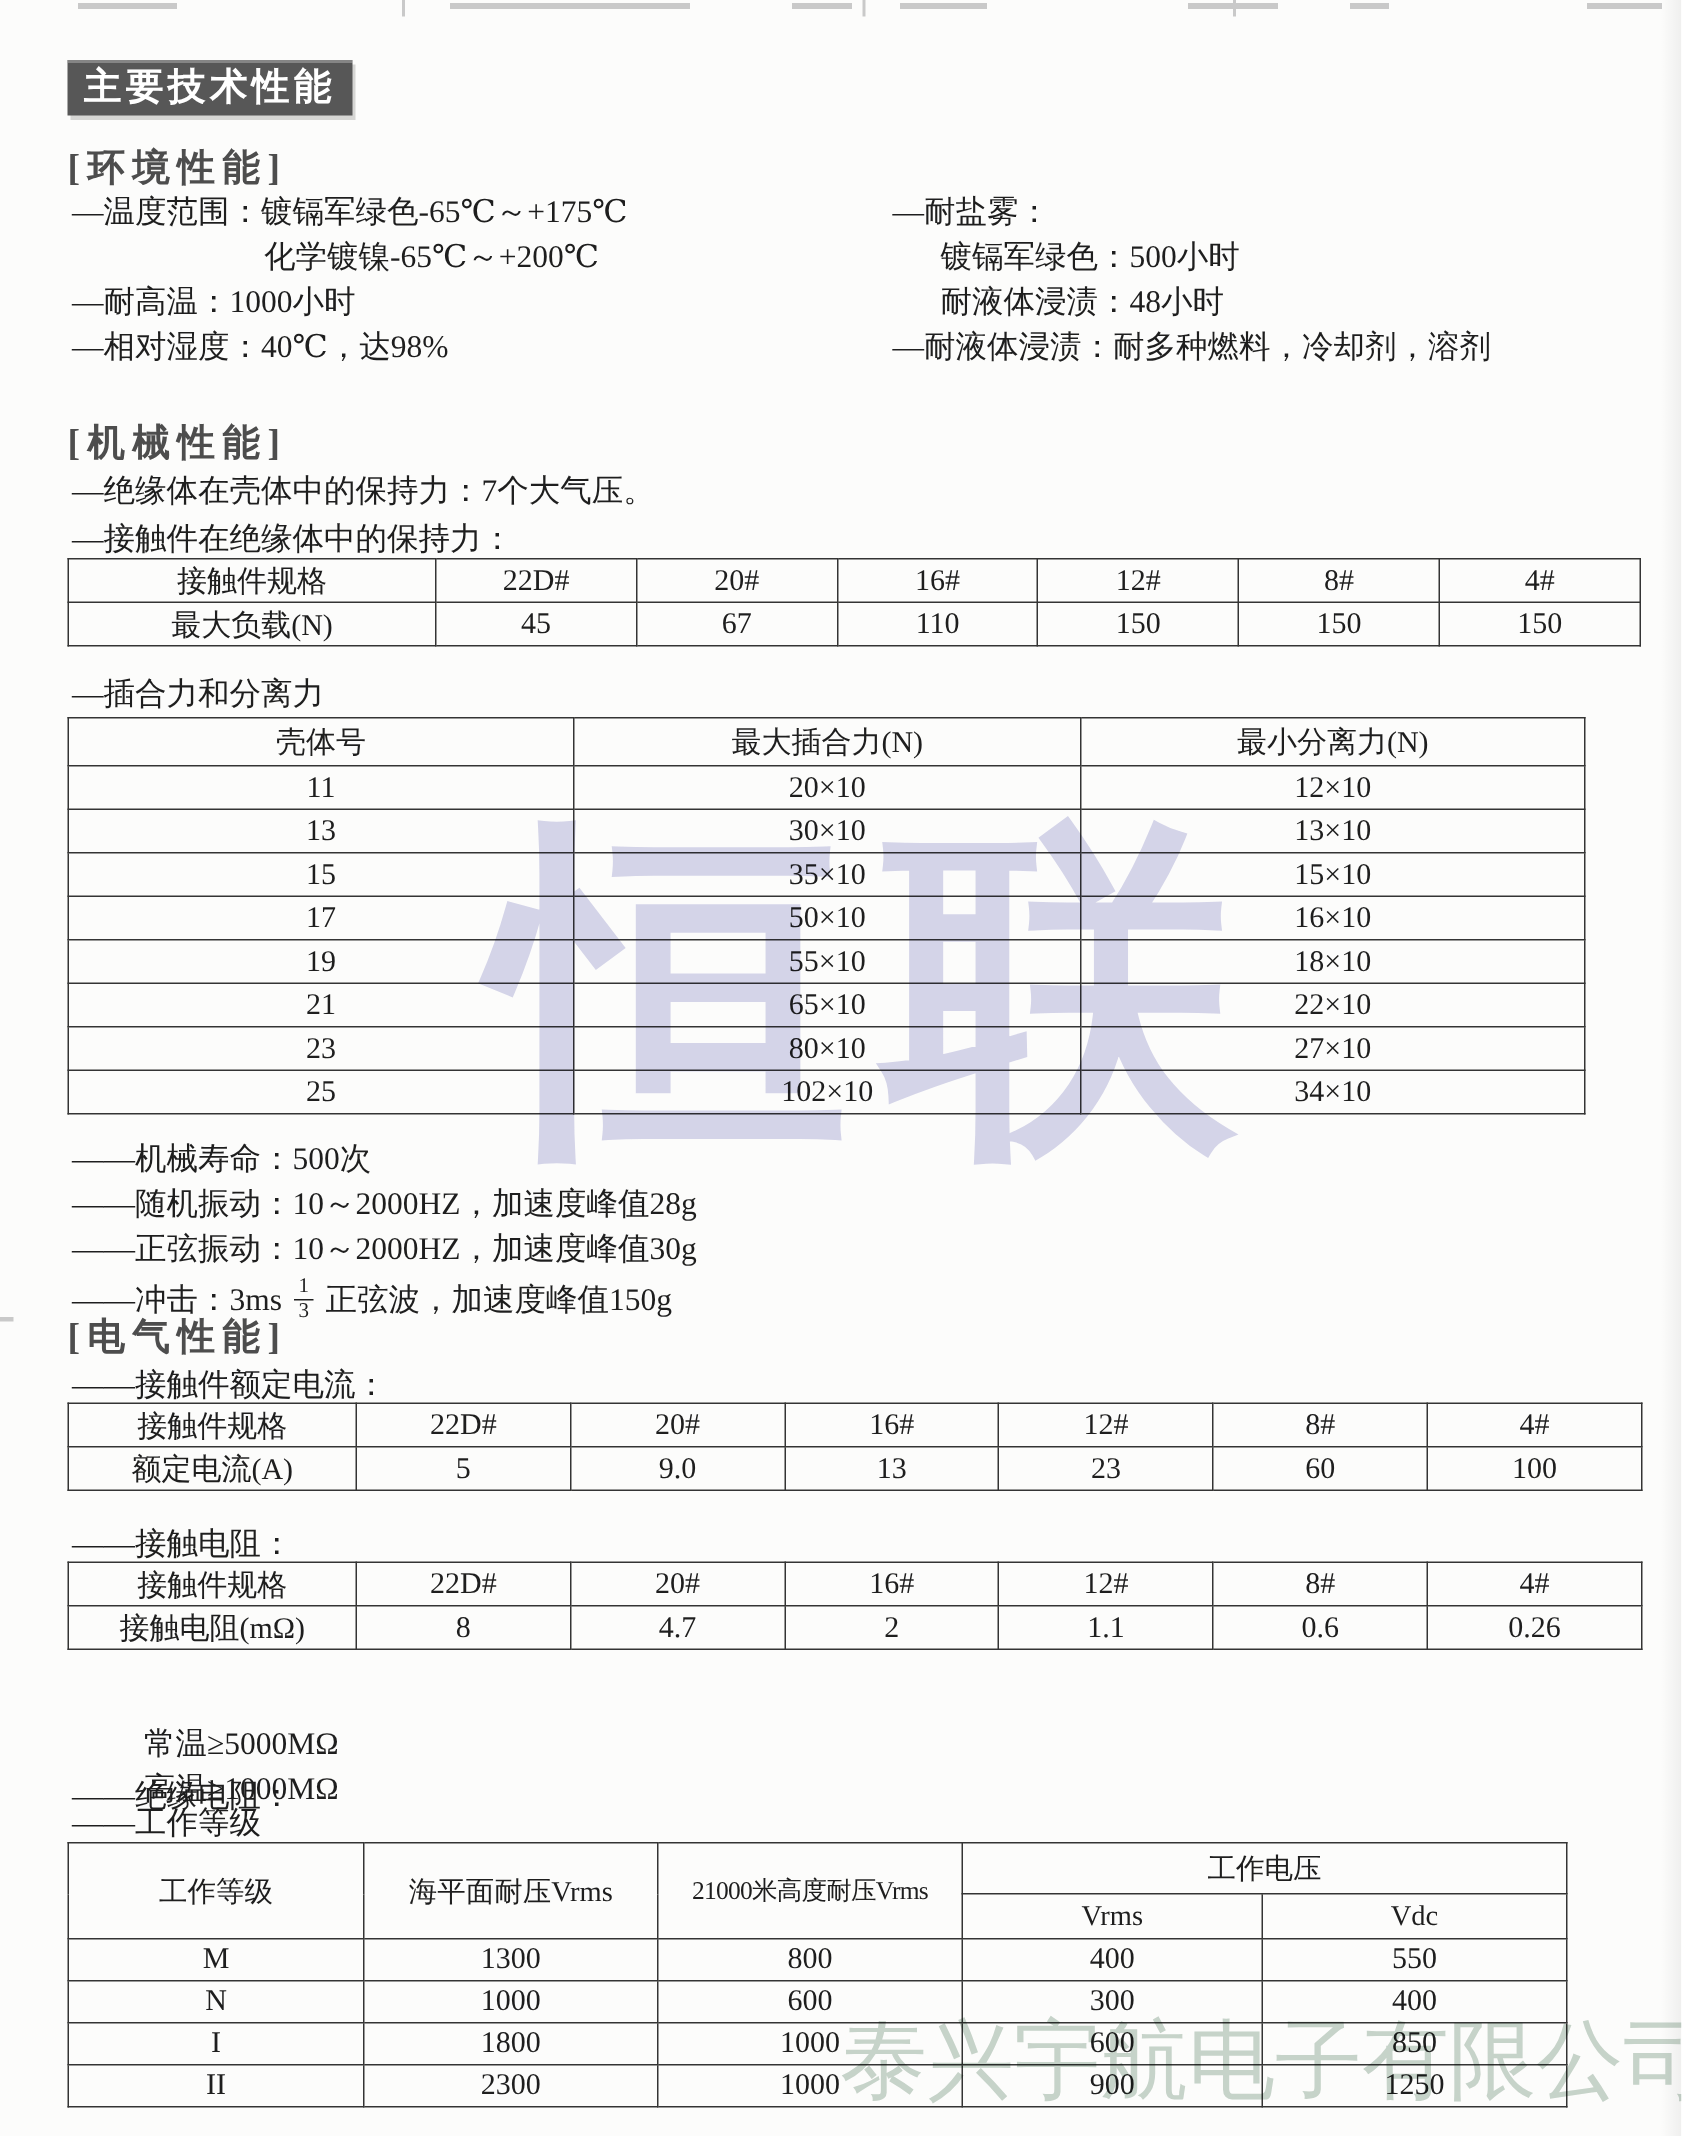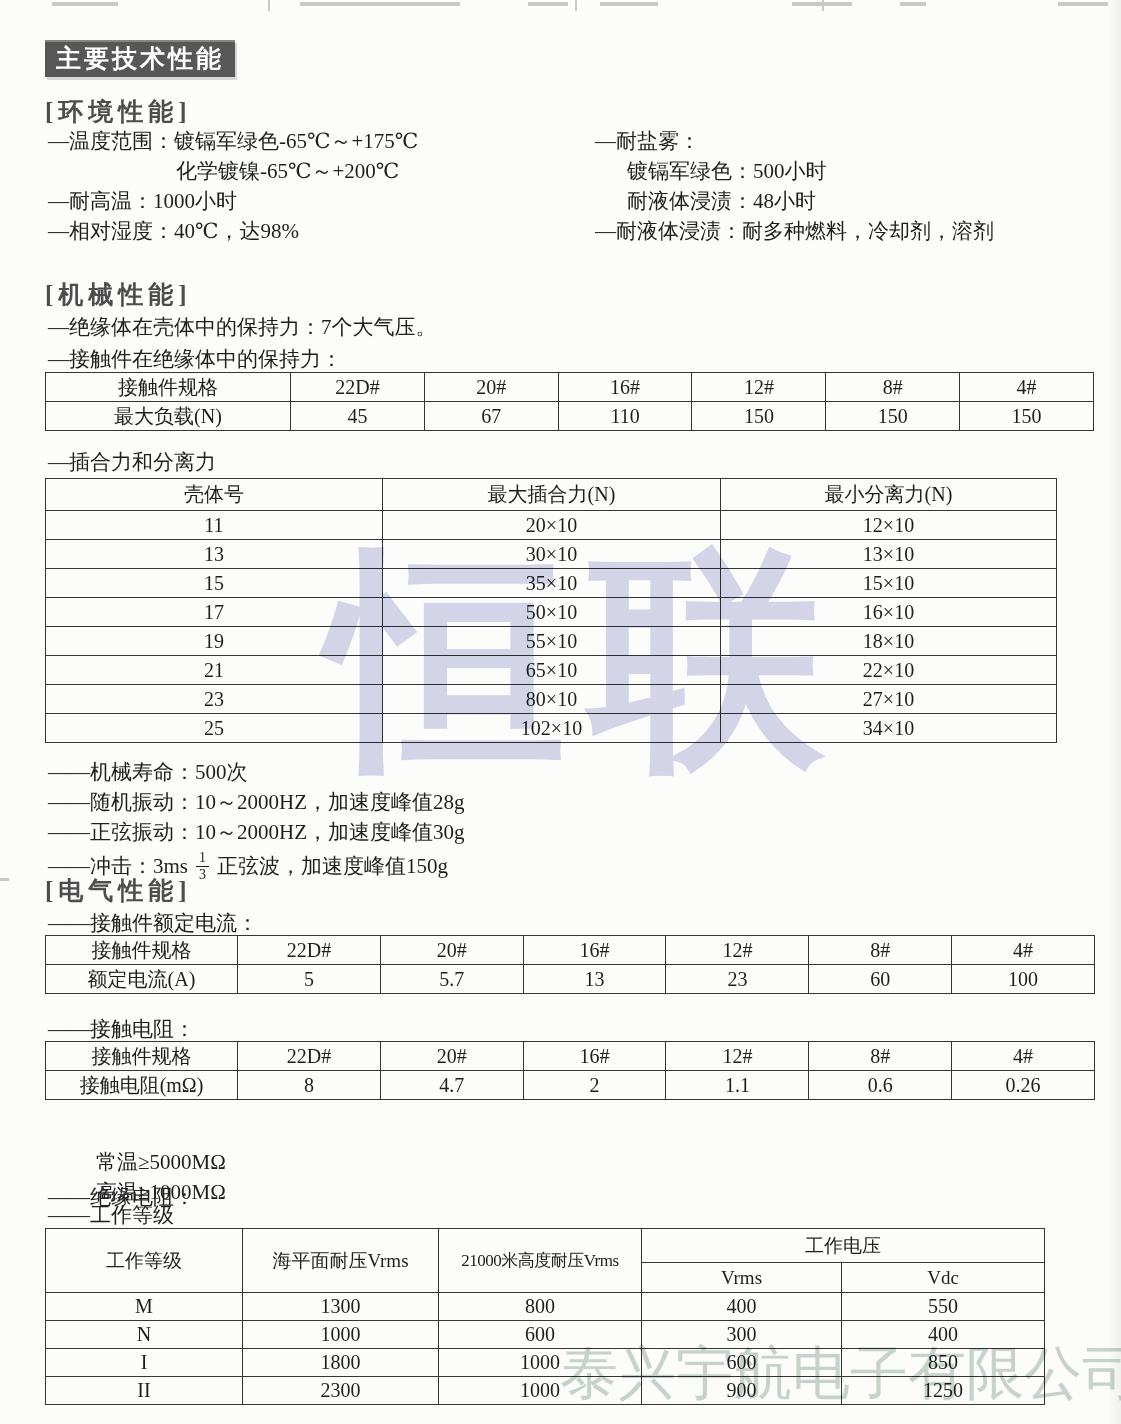--- a/index.html
+++ b/index.html
@@ -238,21 +238,21 @@
           <td>22D#</td>
           <td>20#</td>
           <td>16#</td>
           <td>12#</td>
           <td>8#</td>
           <td>4#</td>
         </tr>
         <tr>
           <td>额定电流(A)</td>
           <td>5</td>
-          <td>5.7</td>
+          <td>9.0</td>
           <td>13</td>
           <td>23</td>
           <td>60</td>
           <td>100</td>
         </tr>
       </tbody>
   </table>
 
   <div class="abs line" style="left:48px;top:1014px;">——接触电阻：</div>
 

